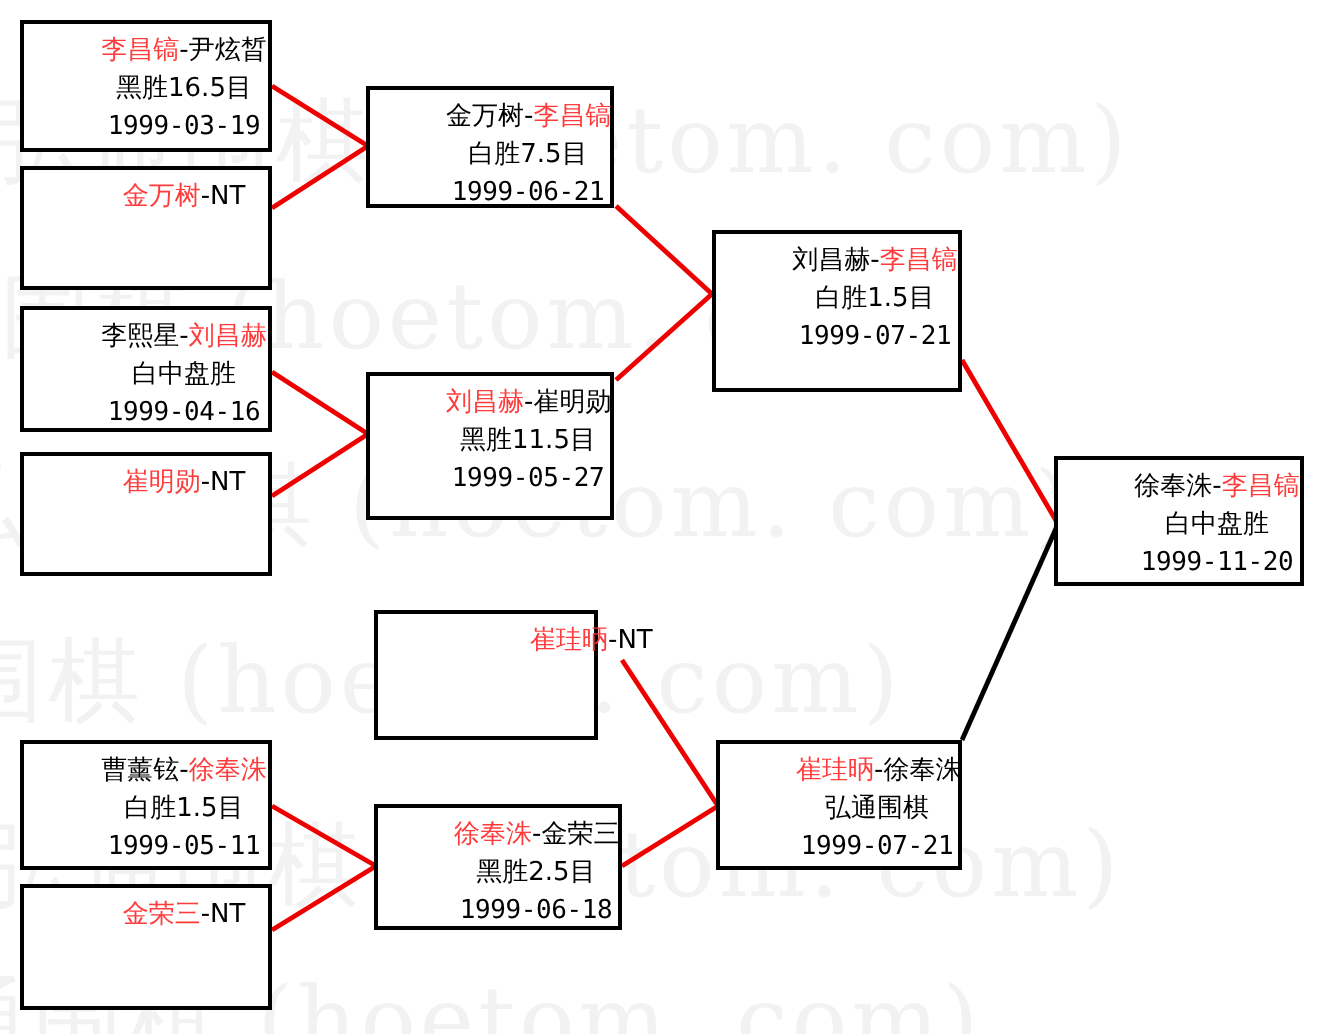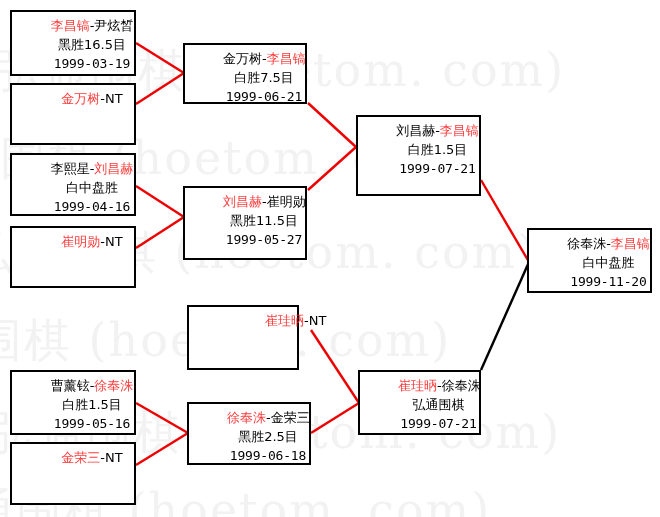--- a/index.html
+++ b/index.html
@@ -130,21 +130,21 @@
     <span class="ln"><span class="nm-red">崔明勋</span><span class="sep">-</span><span class="nm-black">NT</span></span>
   </div>
 
   <div class="box" style="left:187px; top:305px; width:112px; height:65px;padding-left:38px;">
     <span class="ln"><span class="nm-red">崔珪昞</span><span class="sep">-</span><span class="nm-black">NT</span></span>
   </div>
 
   <div class="box" style="left:10px; top:370px; width:126px; height:65px;">
     <span class="ln"><span class="nm-black">曹薰铉</span><span class="sep">-</span><span class="nm-red">徐奉洙</span></span>
     <span class="ln">白胜1.5目</span>
-    <span class="ln date">1999-05-16</span>
+    <span class="ln date">1999-05-11</span>
   </div>
 
   <div class="box" style="left:10px; top:442px; width:126px; height:63px;">
     <span class="ln"><span class="nm-red">金荣三</span><span class="sep">-</span><span class="nm-black">NT</span></span>
   </div>
 
   <div class="box" style="left:183px; top:43px; width:124px; height:61px;">
     <span class="ln"><span class="nm-black">金万树</span><span class="sep">-</span><span class="nm-red">李昌镐</span></span>
     <span class="ln">白胜7.5目</span>
     <span class="ln date">1999-06-21</span>

